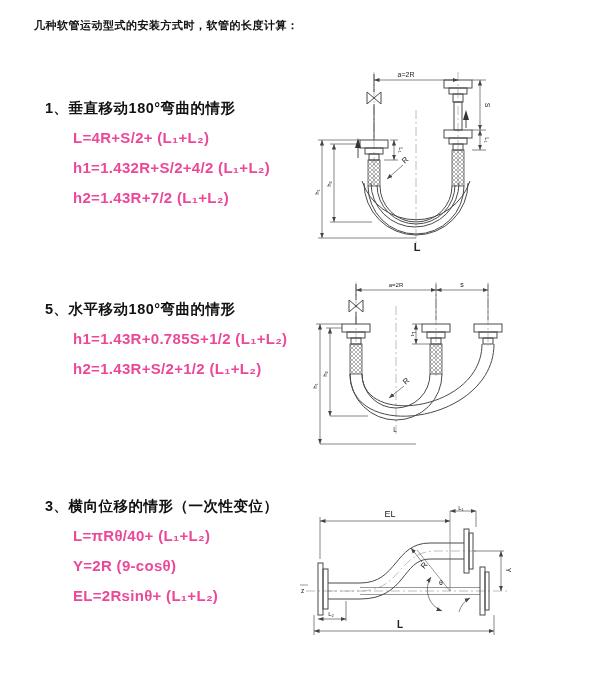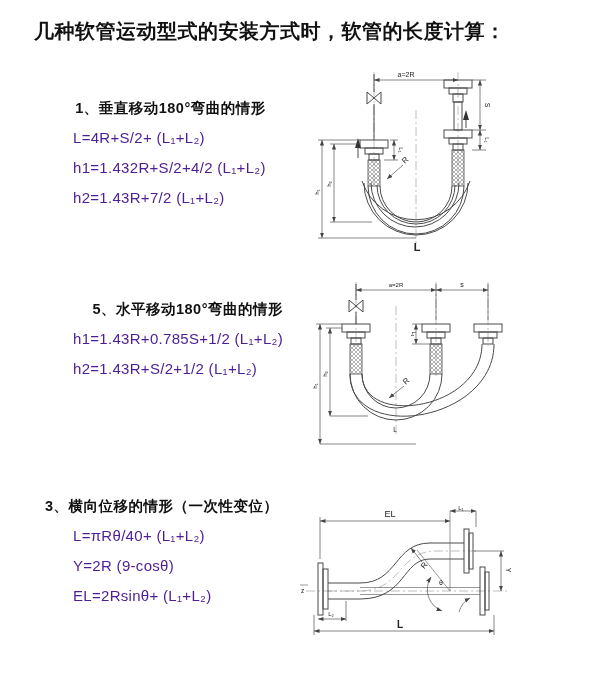--- a/index.html
+++ b/index.html
@@ -1,26 +1,26 @@
 <!DOCTYPE html>
 <html><head>
 <meta charset="utf-8">
 <style>
   html,body{margin:0;padding:0;}
   body{
     width:600px;height:675px;background:#ffffff;position:relative;overflow:hidden;
     font-family:"Liberation Sans","DejaVu Sans",sans-serif;color:#111;
   }
-  .title{position:absolute;left:34px;top:18px;font-size:20px;font-weight:bold;letter-spacing:.5px;}
+  .title{position:absolute;left:34px;top:18px;font-size:11px;font-weight:bold;letter-spacing:.5px;}
   .section{position:absolute;left:45px;}
   #sec1{top:99px}
   #sec2{top:300px}
   #sec3{top:497px}
-  .heading{font-size:14.5px;font-weight:bold;letter-spacing:.5px;margin:0 0 11px 0;text-align:right;}
-  .formula{font-size:15px;letter-spacing:.3px;margin:0 0 13px 28px;color:#4c1d95;}
+  .heading{font-size:14.5px;font-weight:bold;letter-spacing:.5px;margin:0 0 11px 0;}
+  .formula{font-size:15px;letter-spacing:.3px;margin:0 0 13px 28px;color:#ec4899;font-weight:bold;}
   .diagram{position:absolute;}
   #d1{left:308px;top:66px}
   #d2{left:308px;top:276px}
   #d3{left:298px;top:503px}
   svg .obj{stroke:#4a4a4a;stroke-width:1;fill:none}
   svg .thin{stroke:#555;stroke-width:.6;fill:none}
   svg .dim{stroke:#444;stroke-width:.65;fill:none}
   svg .cl{stroke:#8a8a8a;stroke-width:.55;fill:none;stroke-dasharray:9 3 2 3}
   svg .braidrect{stroke:#4a4a4a;stroke-width:.8}
   svg text{fill:#222;stroke:none;font-family:"Liberation Sans","DejaVu Sans",sans-serif}

